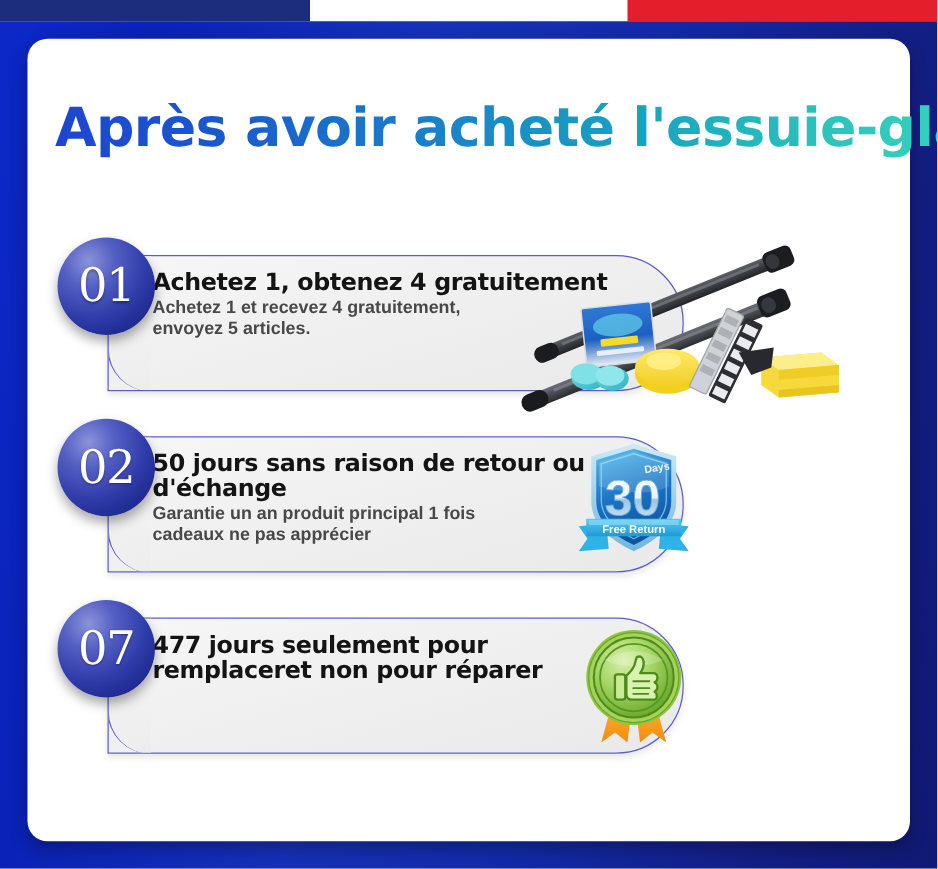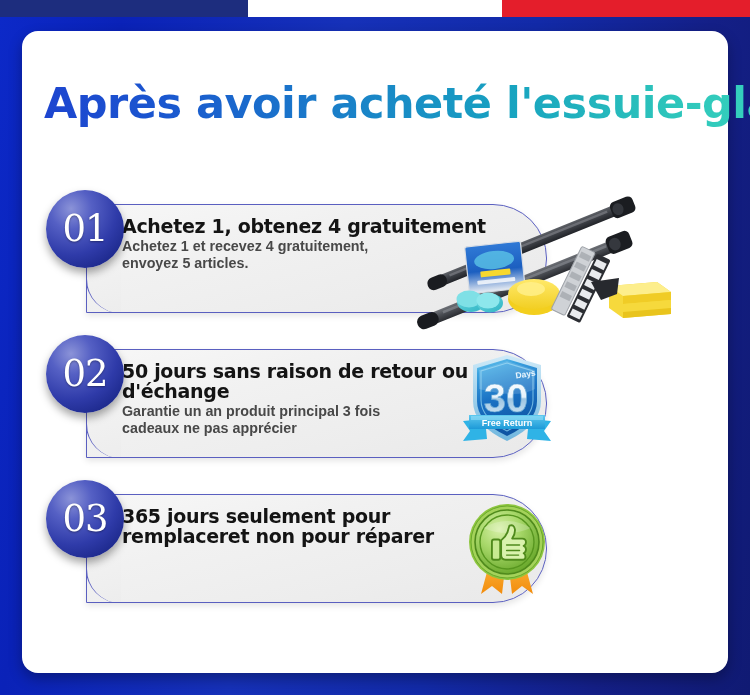--- a/index.html
+++ b/index.html
@@ -217,21 +217,21 @@
       </div>
     </div>
 
     <div class="item">
       <div class="card"></div>
       <div class="badge">
         <span>02</span>
       </div>
       <div class="txt">
         <p class="h">50 jours sans raison de retour ou d'échange</p>
-        <p class="p">Garantie un an produit principal 3 fois
+        <p class="p">Garantie un an produit principal 1 fois
 cadeaux ne pas apprécier</p>
       </div>
 
       <div class="emblem">
         <svg width="100" height="108" viewBox="0 0 100 108">
           <defs>
             <linearGradient id="shG" x1="0" y1="0" x2="0.25" y2="1">
               <stop offset="0%" stop-color="#7fd2f2"></stop>
               <stop offset="18%" stop-color="#3ba3e0"></stop>
               <stop offset="55%" stop-color="#1a72c4"></stop>
@@ -269,24 +269,24 @@
           <path d="M12 66 L88 66 L88 80 L12 80 Z" fill="url(#ribG)"></path>
           <path d="M14 67 L86 67 L86 71 L14 71 Z" fill="#9ae0f7" opacity=".55"></path>
           <text x="50" y="77" font-family="Liberation Sans, sans-serif" font-size="9" font-weight="bold" fill="#ffffff" text-anchor="middle">Free Return</text>
         </svg>
       </div>
     </div>
 
     <div class="item">
       <div class="card"></div>
       <div class="badge">
-        <span>03</span>
+        <span>07</span>
       </div>
       <div class="txt">
-        <p class="h">365 jours seulement pour remplaceret non pour réparer</p>
+        <p class="h">477 jours seulement pour remplaceret non pour réparer</p>
       </div>
 
       <div class="emblem">
         <svg width="100" height="108" viewBox="0 0 100 108">
           <defs>
             <radialGradient id="medG" cx="38%" cy="30%" r="72%">
               <stop offset="0%" stop-color="#d7f0a8"></stop>
               <stop offset="45%" stop-color="#a8d86a"></stop>
               <stop offset="100%" stop-color="#6aa92c"></stop>
             </radialGradient>

